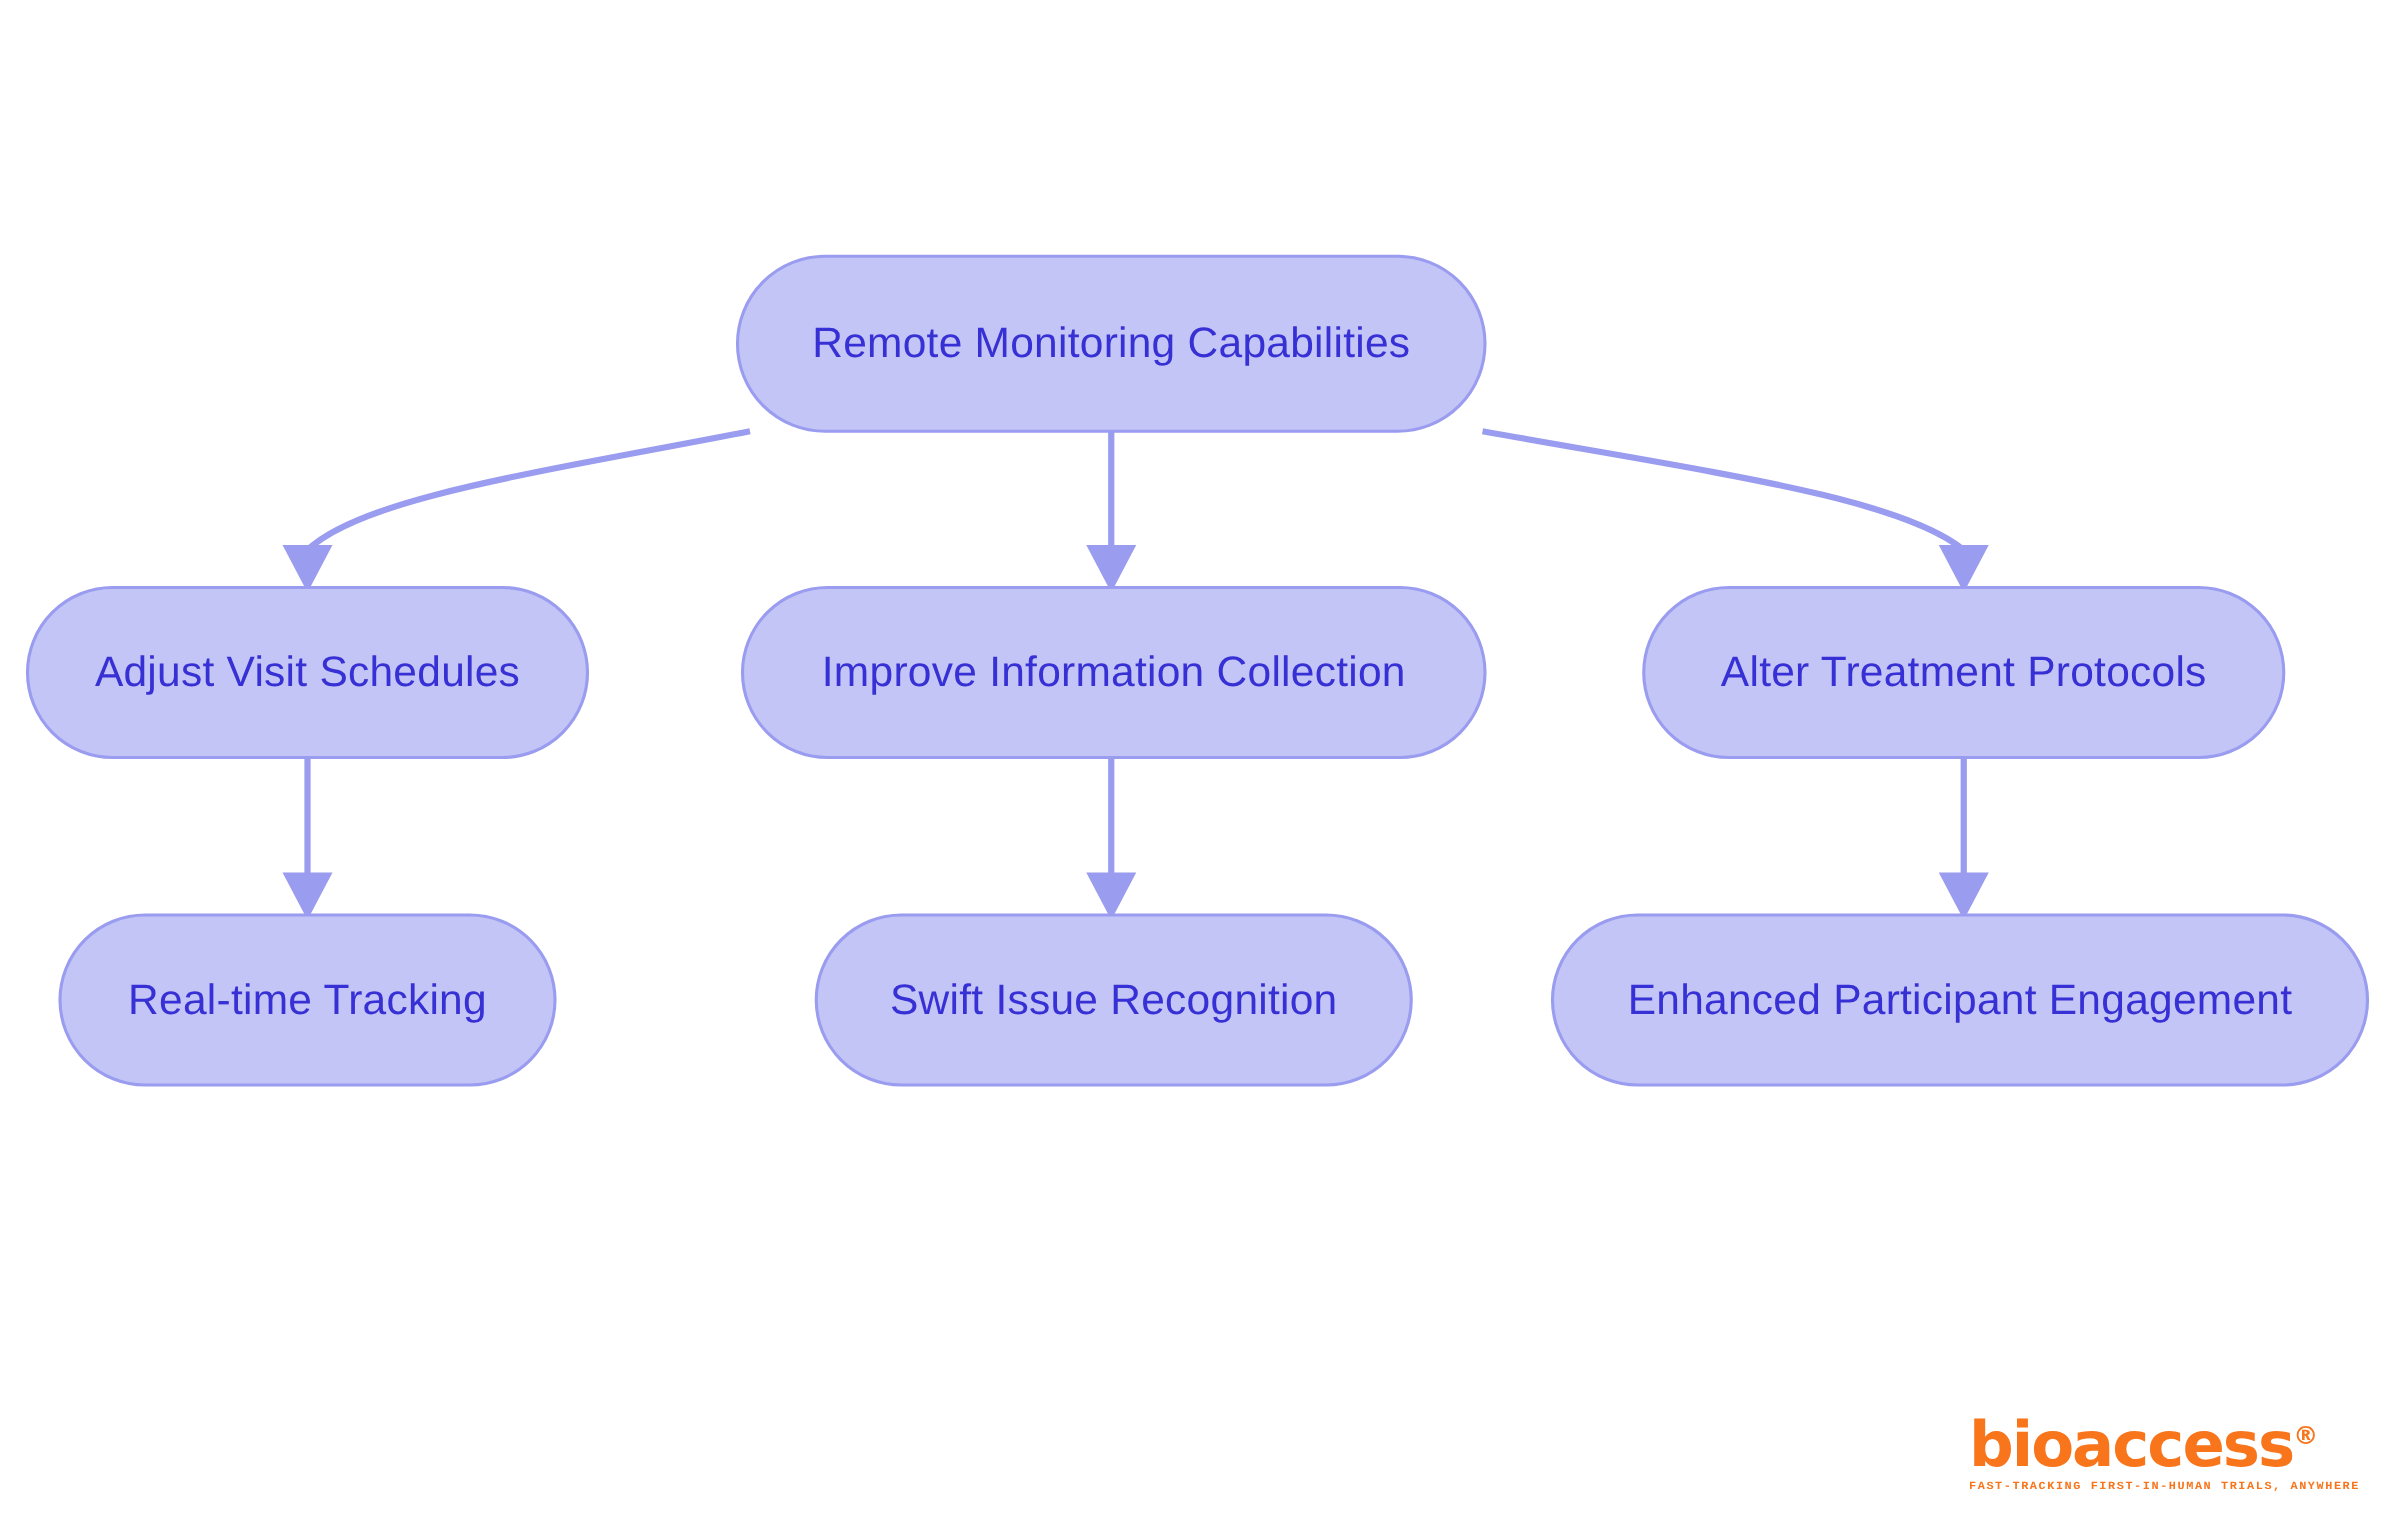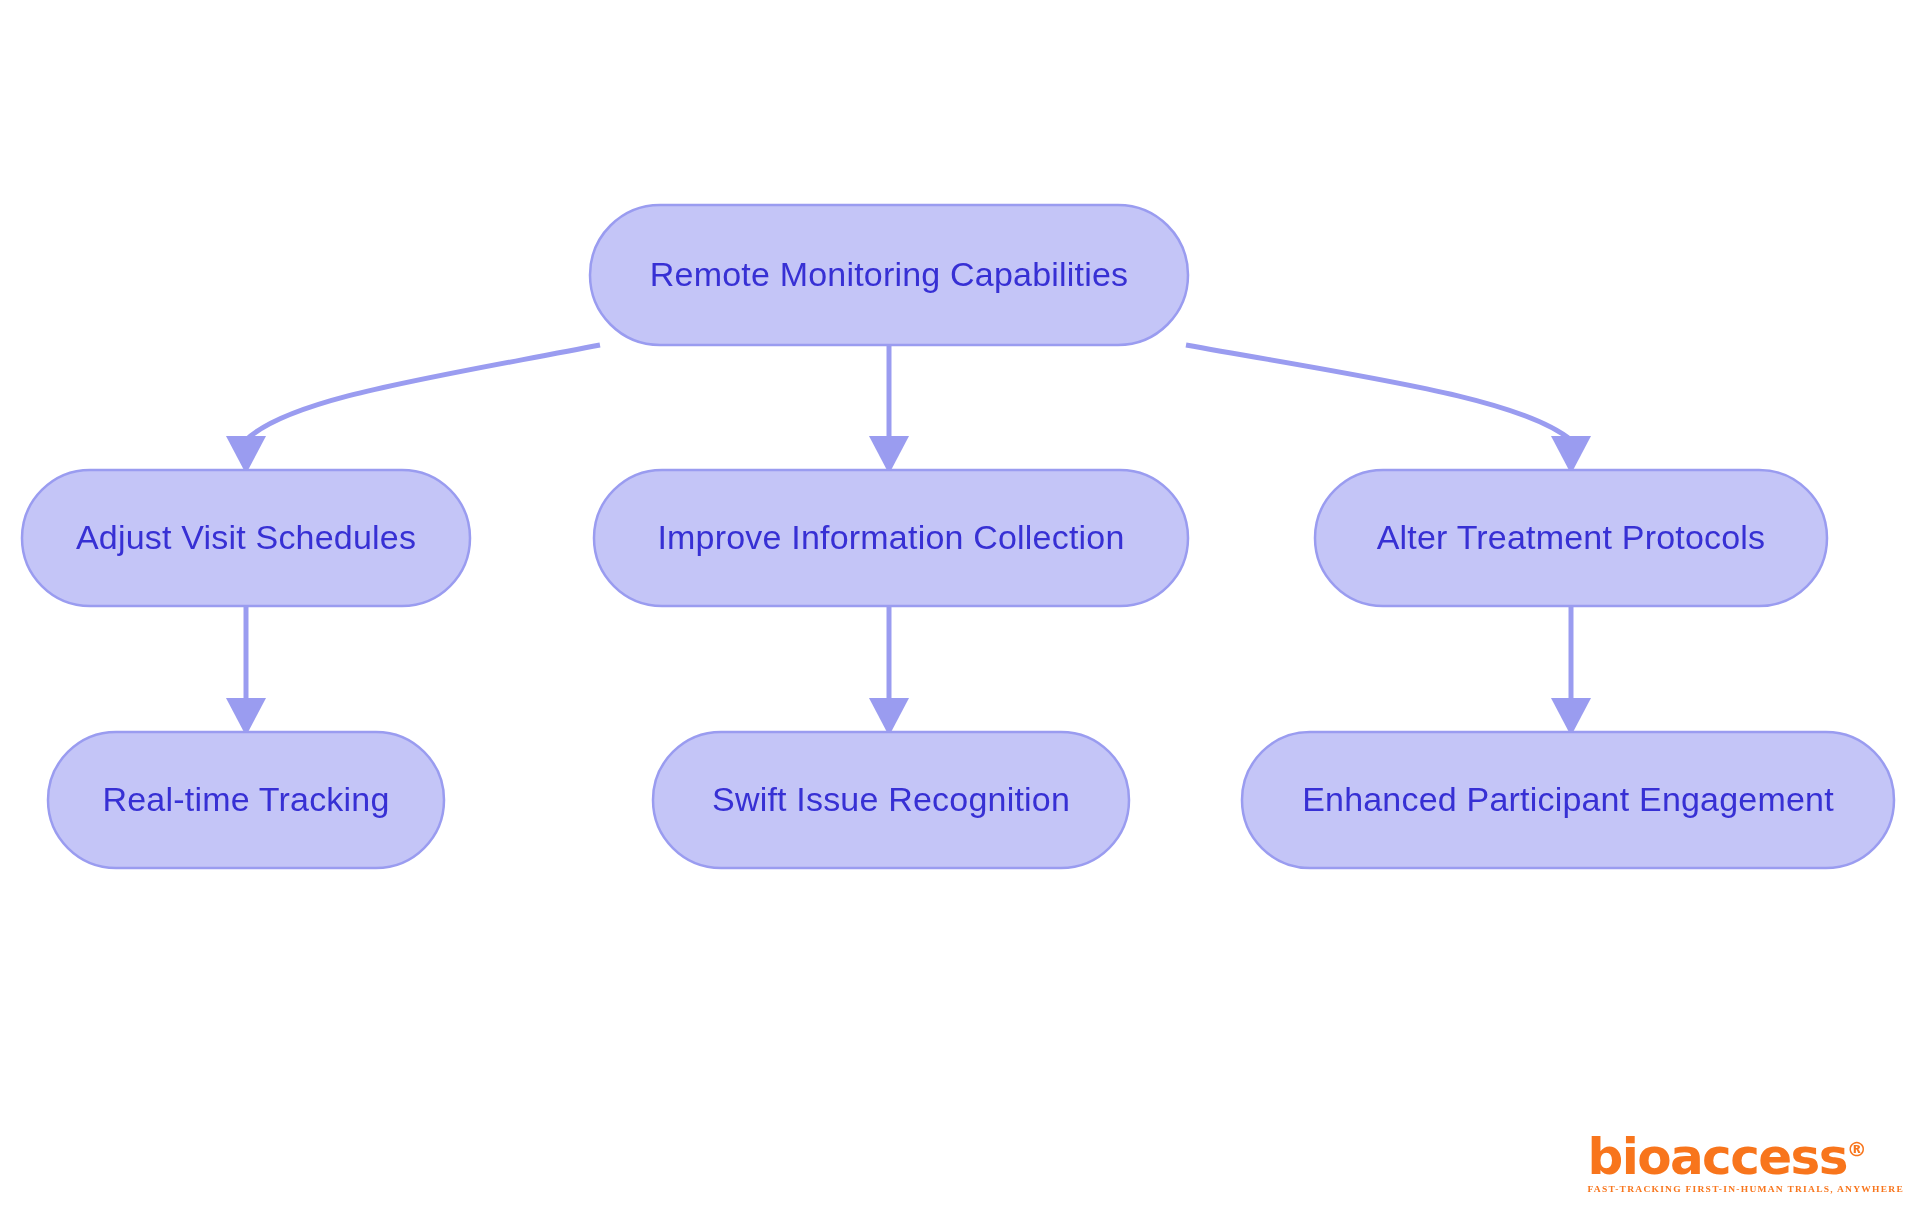--- a/index.html
+++ b/index.html
@@ -42,21 +42,21 @@
     stroke: #9a9cf0;
     stroke-width: 5;
     stroke-linecap: butt;
   }
   .edge-arrow {
     fill: #9a9cf0;
     stroke: none;
   }
   .brand-logo {
     position: absolute;
-    right: 16px;
+    right: 32px;
     bottom: 20px;
     text-align: left;
     user-select: none;
   }
   .brand-wordmark {
     font-family: "DejaVu Sans", sans-serif;
     font-size: 50px;
     font-weight: 700;
     color: #f8751c;
     letter-spacing: -1.6px;
@@ -65,21 +65,21 @@
     position: relative;
   }
   .brand-reg {
     font-size: 20px;
     vertical-align: super;
     font-weight: 700;
     letter-spacing: 0;
   }
   .brand-tagline {
     display: block;
-    font-family: Liberation Serif, serif;
+    font-family: Liberation Mono, monospace;
     font-size: 9.5px;
     font-weight: 700;
     color: #f8751c;
     letter-spacing: 1.25px;
     margin-top: 3px;
     white-space: nowrap;
     transform: scaleY(0.92);
     transform-origin: left top;
   }
 </style>

